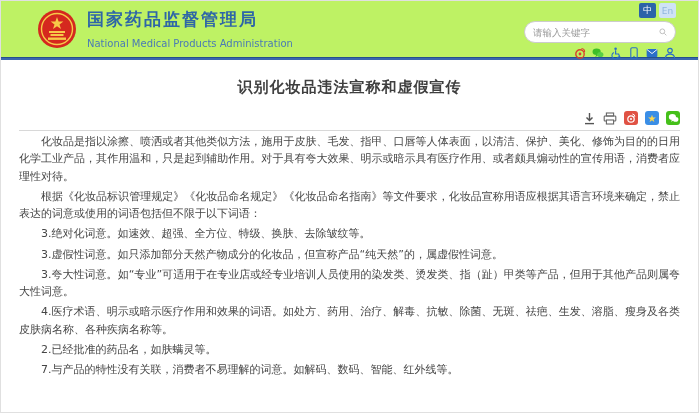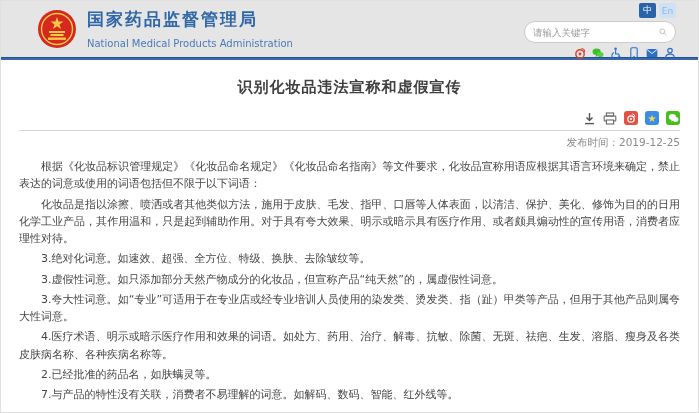--- a/index.html
+++ b/index.html
@@ -3,21 +3,21 @@
 <meta charset="utf-8">
 <style>
   * { margin:0; padding:0; box-sizing:border-box; }
   html,body { background:#f2f2f2; }
   body { font-family:"DejaVu Sans","Liberation Sans",sans-serif; }
   .page {
     width:699px; height:413px; background:#ffffff; margin:0 auto;
     overflow:hidden; position:relative; border:1px solid #e0e0e0;
   }
   
-  .header { height:56px; display:flex; justify-content:space-between; align-items:center; padding:0 22px 0 36px; background:#e5e5e5; }
+  .header { height:56px; display:flex; justify-content:space-between; align-items:center; padding:0 22px 0 36px; background:#bef264; }
   .brand { display:flex; align-items:center; gap:10px; }
   .emblem { width:40px; height:40px; flex:0 0 auto; }
   .brand-text .cn { font-size:17px; font-weight:bold; color:#2e66a7; letter-spacing:2px; line-height:1.2; }
   .brand-text .en { font-size:10px; color:#4a7ab5; margin-top:9px; }
   .header-right { display:flex; flex-direction:column; align-items:flex-end; gap:3px; padding-top:4px; }
   .lang-row { display:flex; gap:3px; }
   .lang-btn { width:17px; height:15px; font-size:9px; display:flex; align-items:center; justify-content:center; cursor:pointer; border-radius:2px; }
   .lang-cn { background:#2b63a8; color:#fff; }
   .lang-en { background:#cfe2f5; color:#8fb6de; }
   .search-box { width:152px; height:22px; border:1px solid #cccccc; border-radius:12px; display:flex; align-items:center; padding:0 8px; gap:4px; background:#fff; }
@@ -148,25 +148,24 @@
       <span class="share-sq share-wechat">
         <svg width="11" height="10" viewBox="0 0 11 10">
             <ellipse cx="4.4" cy="4" rx="3.6" ry="3" fill="#fff"></ellipse>
             <ellipse cx="7.6" cy="6.4" rx="2.8" ry="2.3" fill="#fff"></ellipse>
             <path d="M3 8.8 L4 6.6 L5.6 7.4 Z" fill="#fff"></path>
           </svg>
       </span>
     </div>
 
     <div class="title-sep"></div>
-    <div class="pub-row">发布时间：2019-12-25</div>
 
     <div class="body-text">
+      <p>化妆品是指以涂擦、喷洒或者其他类似方法，施用于皮肤、毛发、指甲、口唇等人体表面，以清洁、保护、美化、修饰为目的的日用化学工业产品，其作用温和，只是起到辅助作用。对于具有夸大效果、明示或暗示具有医疗作用、或者颇具煽动性的宣传用语，消费者应理性对待。</p>
       <p>根据《化妆品标识管理规定》《化妆品命名规定》《化妆品命名指南》等文件要求，化妆品宣称用语应根据其语言环境来确定，禁止表达的词意或使用的词语包括但不限于以下词语：</p>
-      <p>化妆品是指以涂擦、喷洒或者其他类似方法，施用于皮肤、毛发、指甲、口唇等人体表面，以清洁、保护、美化、修饰为目的的日用化学工业产品，其作用温和，只是起到辅助作用。对于具有夸大效果、明示或暗示具有医疗作用、或者颇具煽动性的宣传用语，消费者应理性对待。</p>
       <p>3.绝对化词意。如速效、超强、全方位、特级、换肤、去除皱纹等。</p>
       <p>3.虚假性词意。如只添加部分天然产物成分的化妆品，但宣称产品“纯天然”的，属虚假性词意。</p>
       <p>3.夸大性词意。如“专业”可适用于在专业店或经专业培训人员使用的染发类、烫发类、指（趾）甲类等产品，但用于其他产品则属夸大性词意。</p>
       <p>4.医疗术语、明示或暗示医疗作用和效果的词语。如处方、药用、治疗、解毒、抗敏、除菌、无斑、祛疤、生发、溶脂、瘦身及各类皮肤病名称、各种疾病名称等。</p>
       <p>2.已经批准的药品名，如肤螨灵等。</p>
       <p>7.与产品的特性没有关联，消费者不易理解的词意。如解码、数码、智能、红外线等。</p>
 
     </div>
   </div>
 

